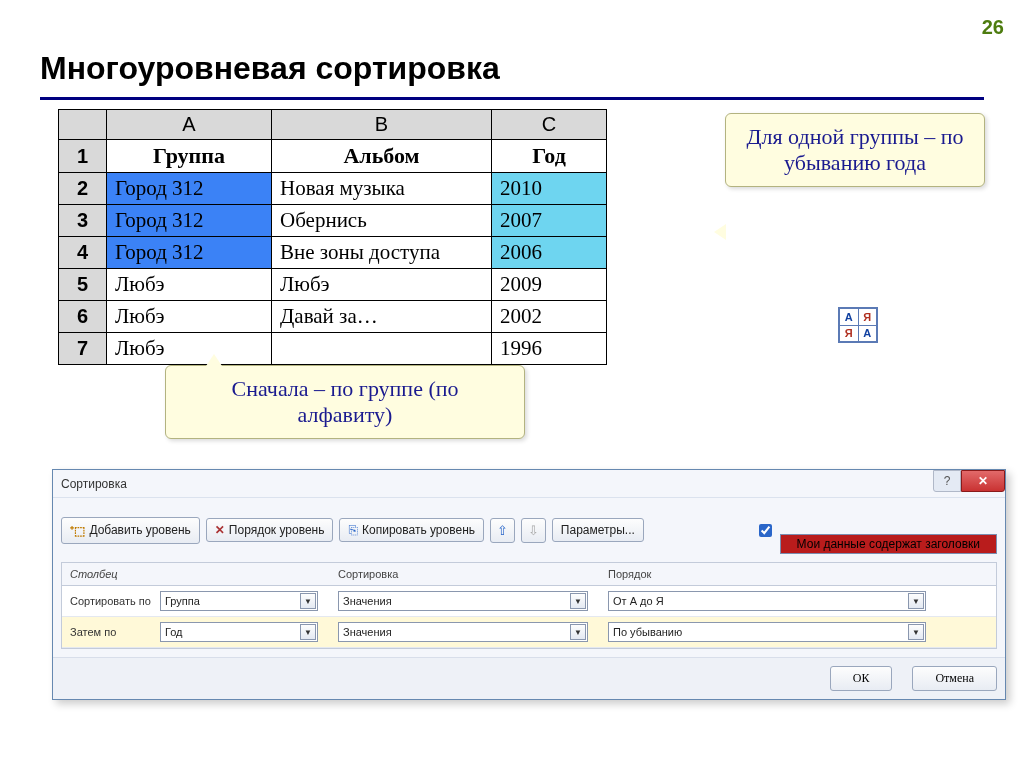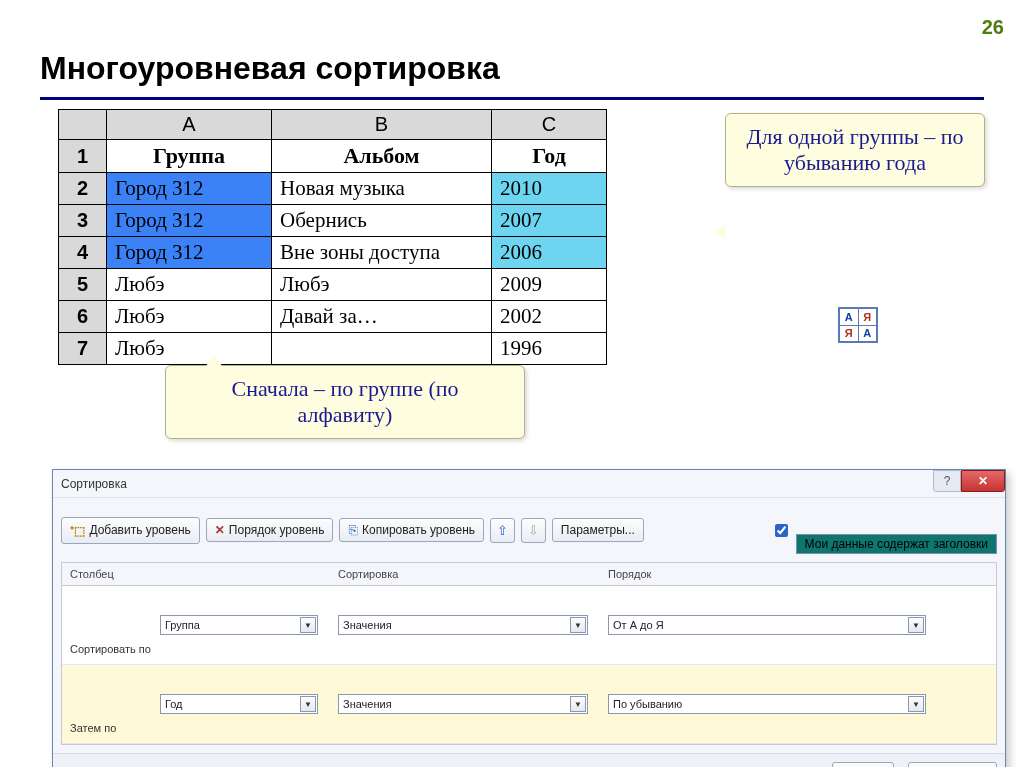--- a/index.html
+++ b/index.html
@@ -41,31 +41,31 @@
   .dlg-ctrls{position:absolute;right:0;top:0;display:flex;height:22px;}
   .dlg-help{width:28px;background:#e4eaf4;border:1px solid #b0b8c8;display:flex;align-items:center;justify-content:center;color:#555;border-radius:0 0 0 3px;}
   .dlg-close{width:44px;background:linear-gradient(#e26a6a,#c93232);color:#fff;display:flex;align-items:center;justify-content:center;border:1px solid #8a1a1a;border-radius:0 0 3px 0;font-weight:bold;}
   .toolbar{padding:8px;display:flex;gap:6px;align-items:center;}
   .tbtn{border:1px solid #9aa7bd;background:linear-gradient(#fdfdfd,#e8ecf3);padding:4px 8px;border-radius:3px;display:flex;align-items:center;gap:4px;cursor:pointer;font-size:12px;color:#222;}
   .tbtn.icon-only{padding:4px 6px;}
   .arrow-up{color:#2a66c9;font-size:13px;}
   .arrow-down{color:#aaa;font-size:13px;}
   .chk{margin-left:auto;display:flex;align-items:center;gap:5px;}
   .chk input{accent-color:#2a66c9;}
-  .chk label{border:1px solid #7a8db0;padding:2px 8px;background:#0f766e;margin-top:28px;}
+  .chk label{border:1px solid #7a8db0;padding:2px 16px;background:#b91c1c;margin-top:28px;}
   .grid{border:1px solid #c3cbda;margin:0 8px 8px 8px;background:#fff;}
   .ghead{display:flex;border-bottom:1px solid #c3cbda;background:#f4f6fb;font-size:11px;color:#444;}
   .ghead div,.grow div.glabel{padding:5px 8px;}
-  .gc1{width:268px;} .gc2{width:270px;} .gc3{flex:1;}
+  .gc1{width:268px;font-style:italic;} .gc2{width:270px;} .gc3{flex:1;}
   .grow{display:flex;border-bottom:1px solid #e4e8f0;align-items:center;padding:4px 0;}
-  .glabel{width:98px;font-size:11px;color:#333;padding-left:8px;margin-top:48px;}
+  .glabel{width:98px;font-size:11px;color:#333;padding-left:8px;}
   .dd{border:1px solid #8a97ae;background:#fff;height:20px;display:flex;align-items:center;justify-content:space-between;padding:0 4px;font-size:11px;color:#222;margin-right:20px;}
   .dd .caret{width:16px;height:16px;border:1px solid #8a97ae;background:linear-gradient(#fdfdfd,#e4e9f2);display:flex;align-items:center;justify-content:center;font-size:8px;color:#333;margin-right:-3px;}
   .dd1{width:158px;} .dd2{width:250px;} .dd3{width:318px;}
-  .dlg-footer{background:#eef1f7;border-top:1px solid #d8deea;padding:8px;display:flex;justify-content:flex-end;gap:14px;}
+  .dlg-footer{background:#eef1f7;border-top:1px solid #d8deea;padding:8px;display:flex;justify-content:flex-end;gap:20px;font-family:Liberation Serif, serif;}
   .fbtn{border:1px solid #9aa7bd;background:linear-gradient(#fdfdfd,#e8ecf3);padding:4px 22px;border-radius:3px;font-size:12px;cursor:pointer;}
   .add-ico{color:#c07b00;font-weight:bold;} .del-ico{color:#a33;font-weight:bold;} .copy-ico{color:#2a66c9;}
 </style>
 </head>
 <body>
 
 <div class="page-number">26</div>
 <div class="title">Многоуровневая сортировка</div>
 <div class="underline"></div>
 

